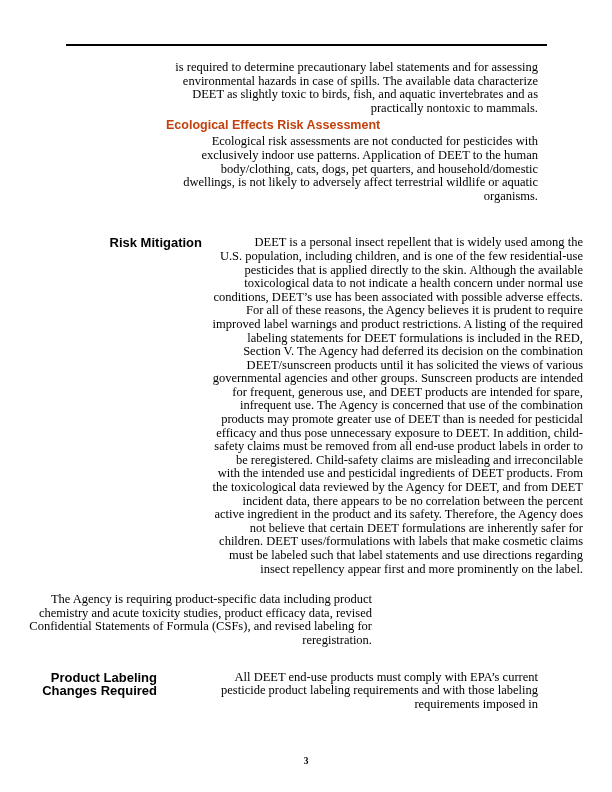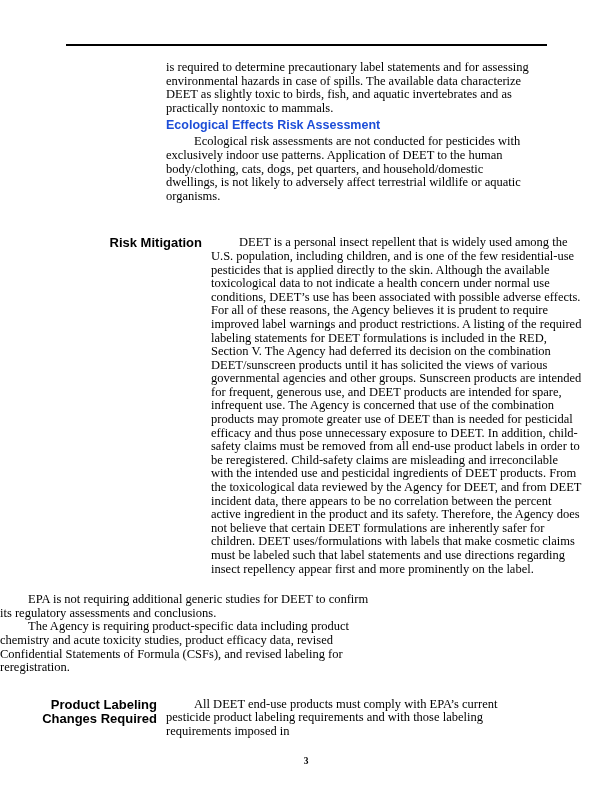--- a/index.html
+++ b/index.html
@@ -42,33 +42,33 @@
     text-align: right;
   }
   .text-col {
     flex: 0 0 372px;
     width: 372px;
   }
   p.body {
     margin: 0;
     font-size: 12.5px;
     line-height: 13.6px;
-    text-align: left;
+    text-align: right;
     color: #000000;
   }
   p.indent {
     text-indent: 28px;
   }
   .subheading {
     margin: 3px 0 2px 0;
     font-family: "Liberation Sans", sans-serif;
     font-weight: bold;
     font-size: 12.5px;
     line-height: 15px;
-    color: #1d4ed8;
+    color: #c2410c;
   }
   .side-label {
     margin: 0;
     font-family: "Liberation Sans", sans-serif;
     font-weight: bold;
     font-size: 13px;
     line-height: 13.8px;
     color: #000000;
   }
   .section-risk      { margin-top: 33px; padding-left: 45px; }
@@ -108,21 +108,20 @@
       <div class="label-col">
         <h2 class="side-label">Risk Mitigation</h2>
       </div>
       <div class="text-col">
         <p class="body indent">DEET is a personal insect repellent that is widely used among the U.S. population, including children, and is one of the few residential-use pesticides that is applied directly to the skin. Although the available toxicological data to not indicate a health concern under normal use conditions, DEET’s use has been associated with possible adverse effects. For all of these reasons, the Agency believes it is prudent to require improved label warnings and product restrictions. A listing of the required labeling statements for DEET formulations is included in the RED, Section V. The Agency had deferred its decision on the combination DEET/sunscreen products until it has solicited the views of various governmental agencies and other groups. Sunscreen products are intended for frequent, generous use, and DEET products are intended for spare, infrequent use. The Agency is concerned that use of the combination products may promote greater use of DEET than is needed for pesticidal efficacy and thus pose unnecessary exposure to DEET. In addition, child-safety claims must be removed from all end-use product labels in order to be reregistered. Child-safety claims are misleading and irreconcilable with the intended use and pesticidal ingredients of DEET products. From the toxicological data reviewed by the Agency for DEET, and from DEET incident data, there appears to be no correlation between the percent active ingredient in the product and its safety. Therefore, the Agency does not believe that certain DEET formulations are inherently safer for children. DEET uses/formulations with labels that make cosmetic claims must be labeled such that label statements and use directions regarding insect repellency appear first and more prominently on the label.</p>
       </div>
     </section>
 
     <section class="row section-additional">
       <div class="text-col">
-        <p class="body indent">EPA is not requiring additional generic studies for DEET to confirm its regulatory assessments and conclusions.</p>
         <p class="body indent">The Agency is requiring product-specific data including product chemistry and acute toxicity studies, product efficacy data, revised Confidential Statements of Formula (CSFs), and revised labeling for reregistration.</p>
       </div>
     </section>
 
     <section class="row section-product">
       <div class="label-col">
         <h2 class="side-label">Product Labeling Changes Required</h2>
       </div>
       <div class="text-col">
         <p class="body indent">All DEET end-use products must comply with EPA’s current pesticide product labeling requirements and with those labeling requirements imposed in</p>

